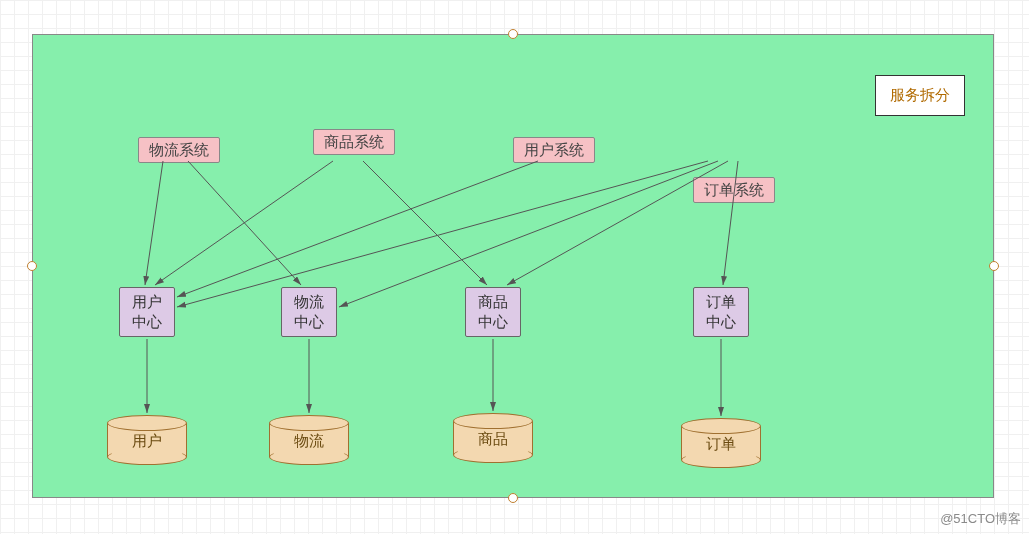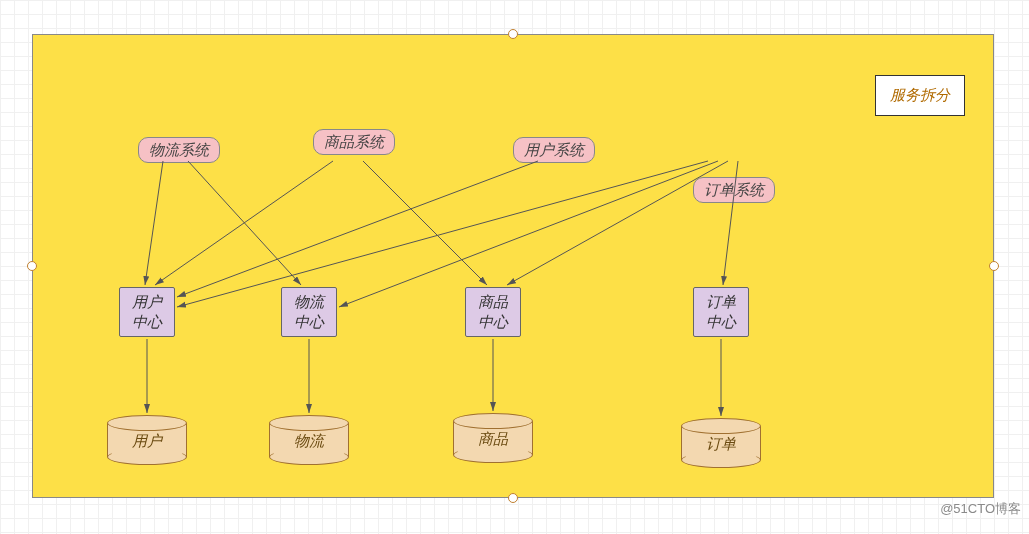--- a/index.html
+++ b/index.html
@@ -14,23 +14,22 @@
       height: 534px;
       position: relative;
       overflow: hidden;
     }
     .canvas {
       position: absolute;
       left: 32px;
       top: 34px;
       width: 962px;
       height: 464px;
-      background: #fde047;
+      background: #86efac;
       border: 1px solid #888;
-      font-style: italic;
     }
     .handle {
       position: absolute;
       width: 10px;
       height: 10px;
       background: #fff;
       border: 1px solid #c08030;
       border-radius: 50%;
     }
     .handle.top    { left: 50%;  top: -6px;  transform: translateX(-50%); }
@@ -51,21 +50,21 @@
     .system-box {
       position: absolute;
       background: #f6c1c5;
       border: 1px solid #888;
       color: #444;
       font-size: 15px;
       text-align: center;
       padding: 2px 10px;
       line-height: 20px;
       white-space: nowrap;
-      border-radius: 10px;
+      border-radius: 2px;
     }
     .center-box {
       position: absolute;
       background: #ddcae6;
       border: 1px solid #666;
       color: #333;
       font-size: 15px;
       text-align: center;
       width: 56px;
       padding: 4px 0;
@@ -109,21 +108,21 @@
     }
     svg.arrows {
       position: absolute;
       left: 0; top: 0;
       width: 100%; height: 100%;
       pointer-events: none;
     }
     .watermark {
       position: absolute;
       right: 8px;
-      bottom: 16px;
+      bottom: 6px;
       font-size: 13px;
       color: #8a8a8a;
     }
   </style>
 </head>
 <body>
 
 <div class="canvas">
   <div class="handle top"></div>
   <div class="handle bottom"></div>

